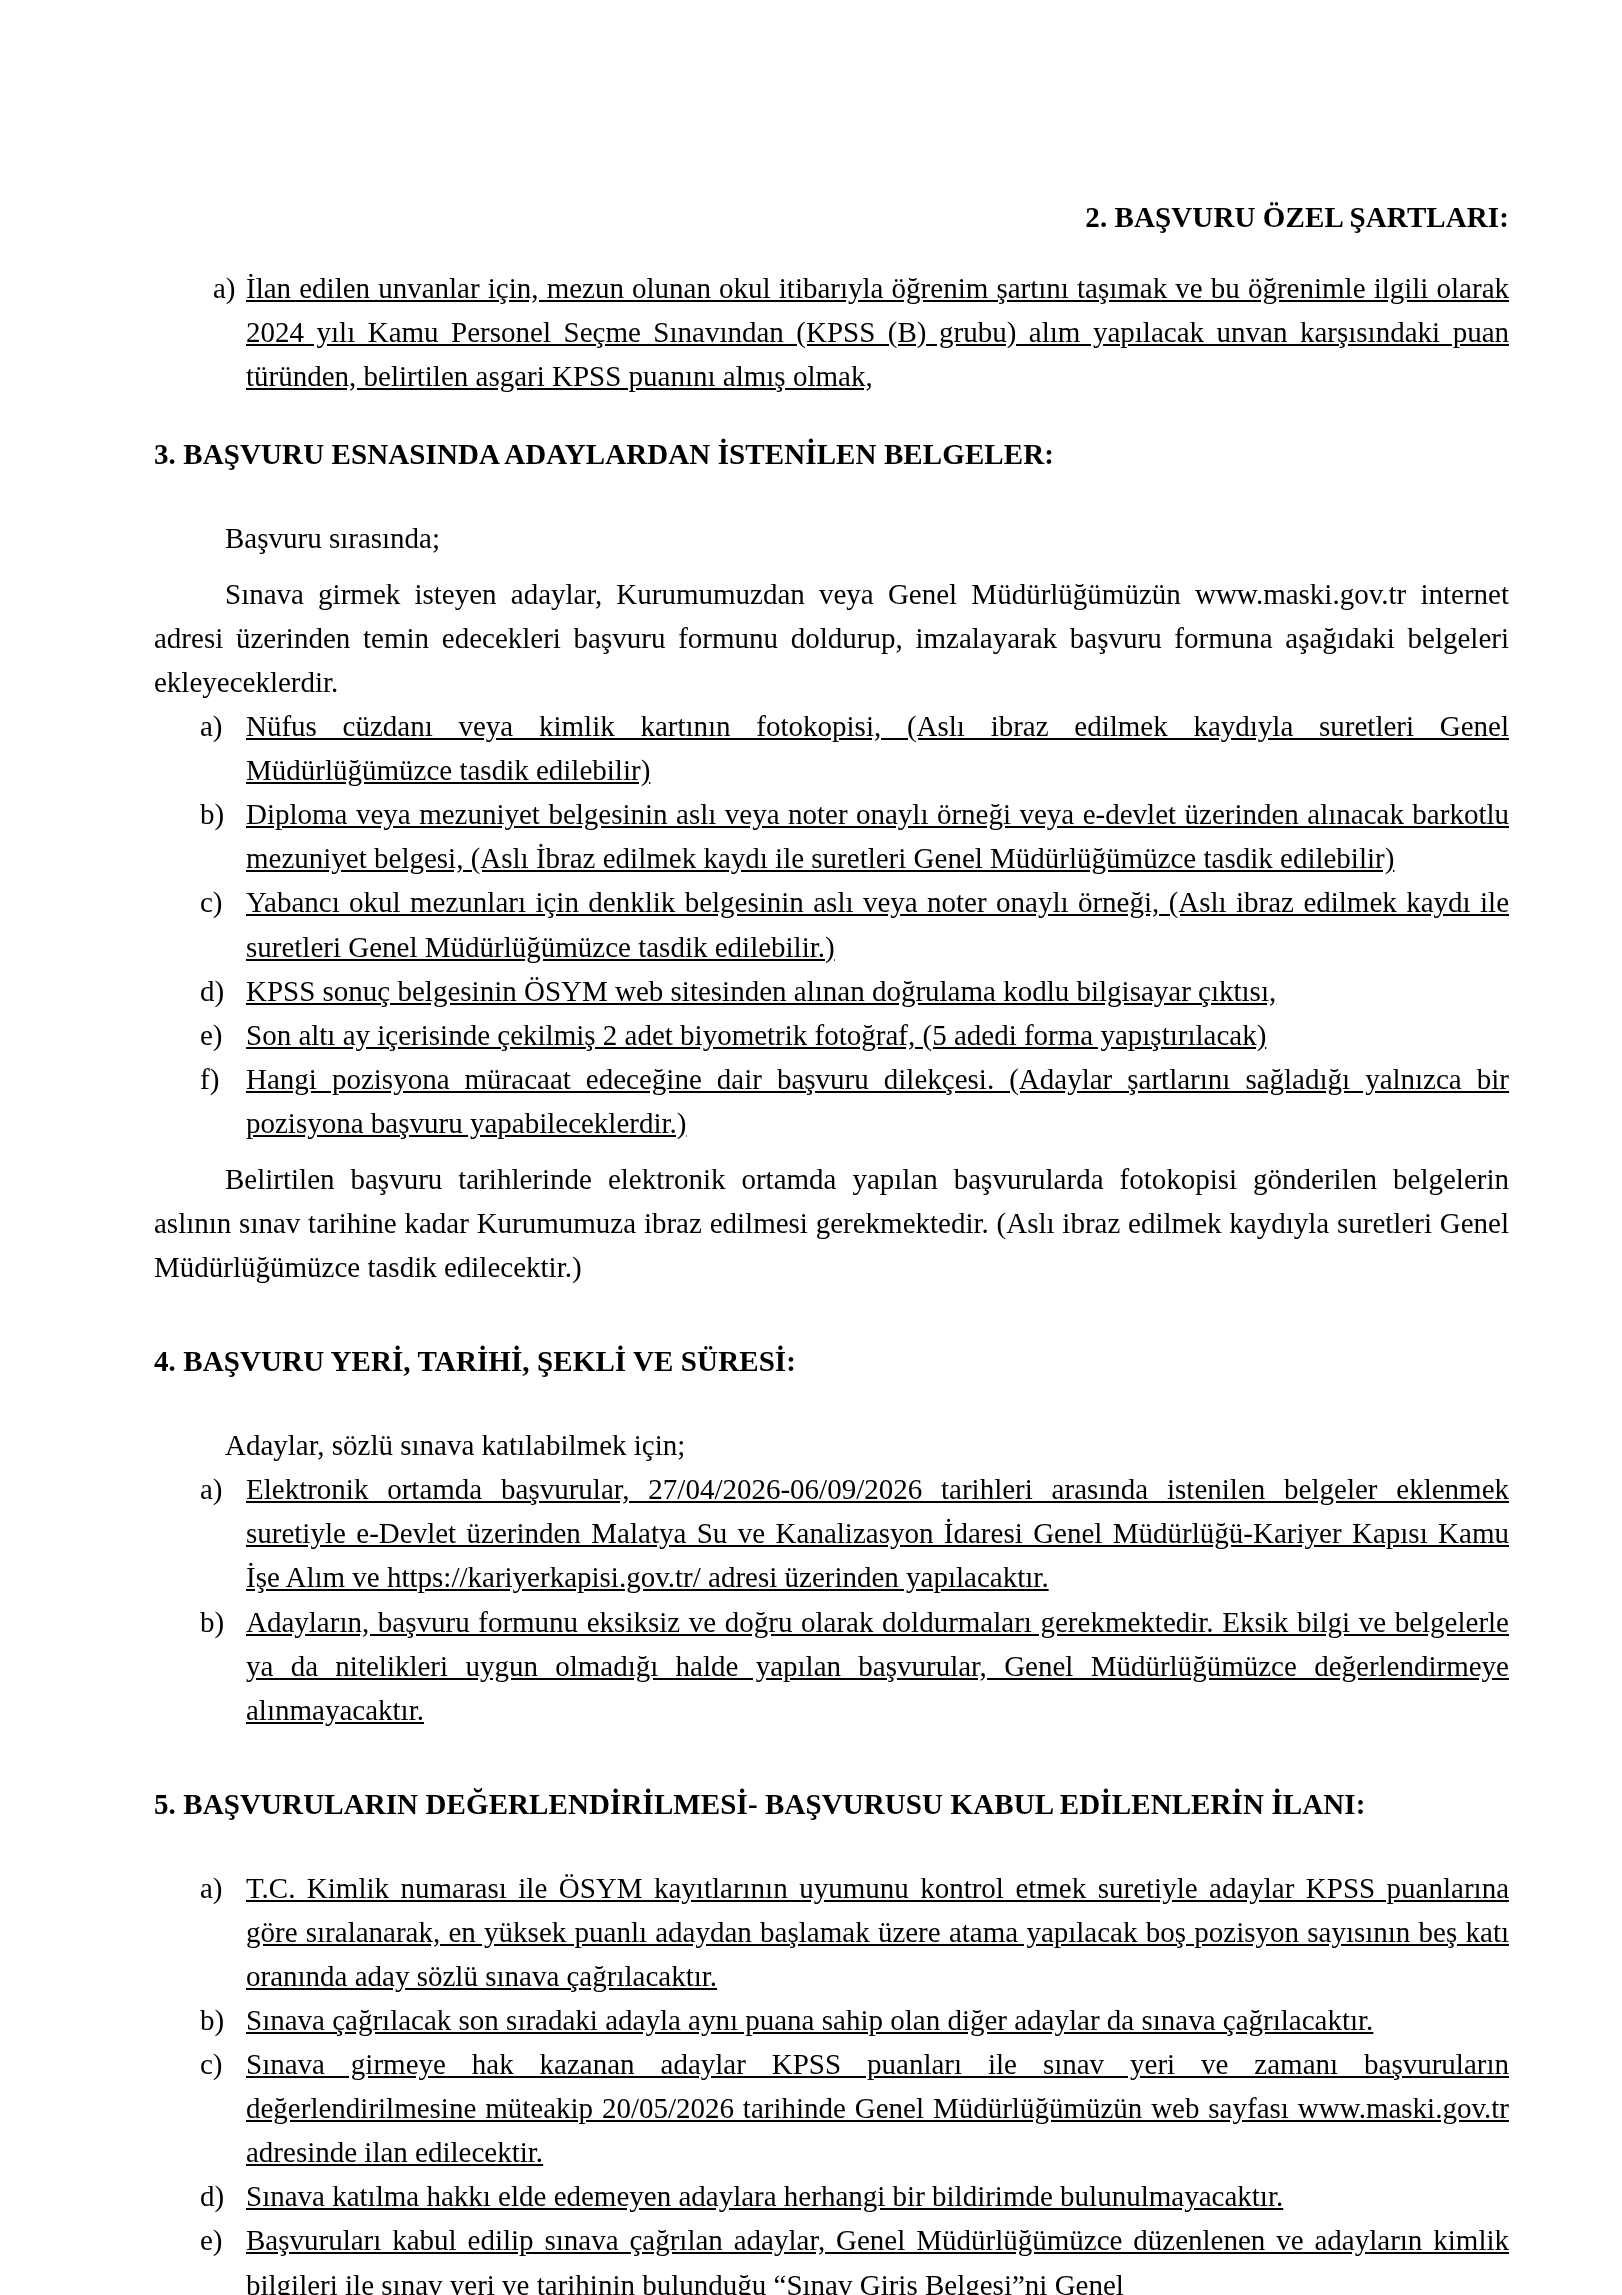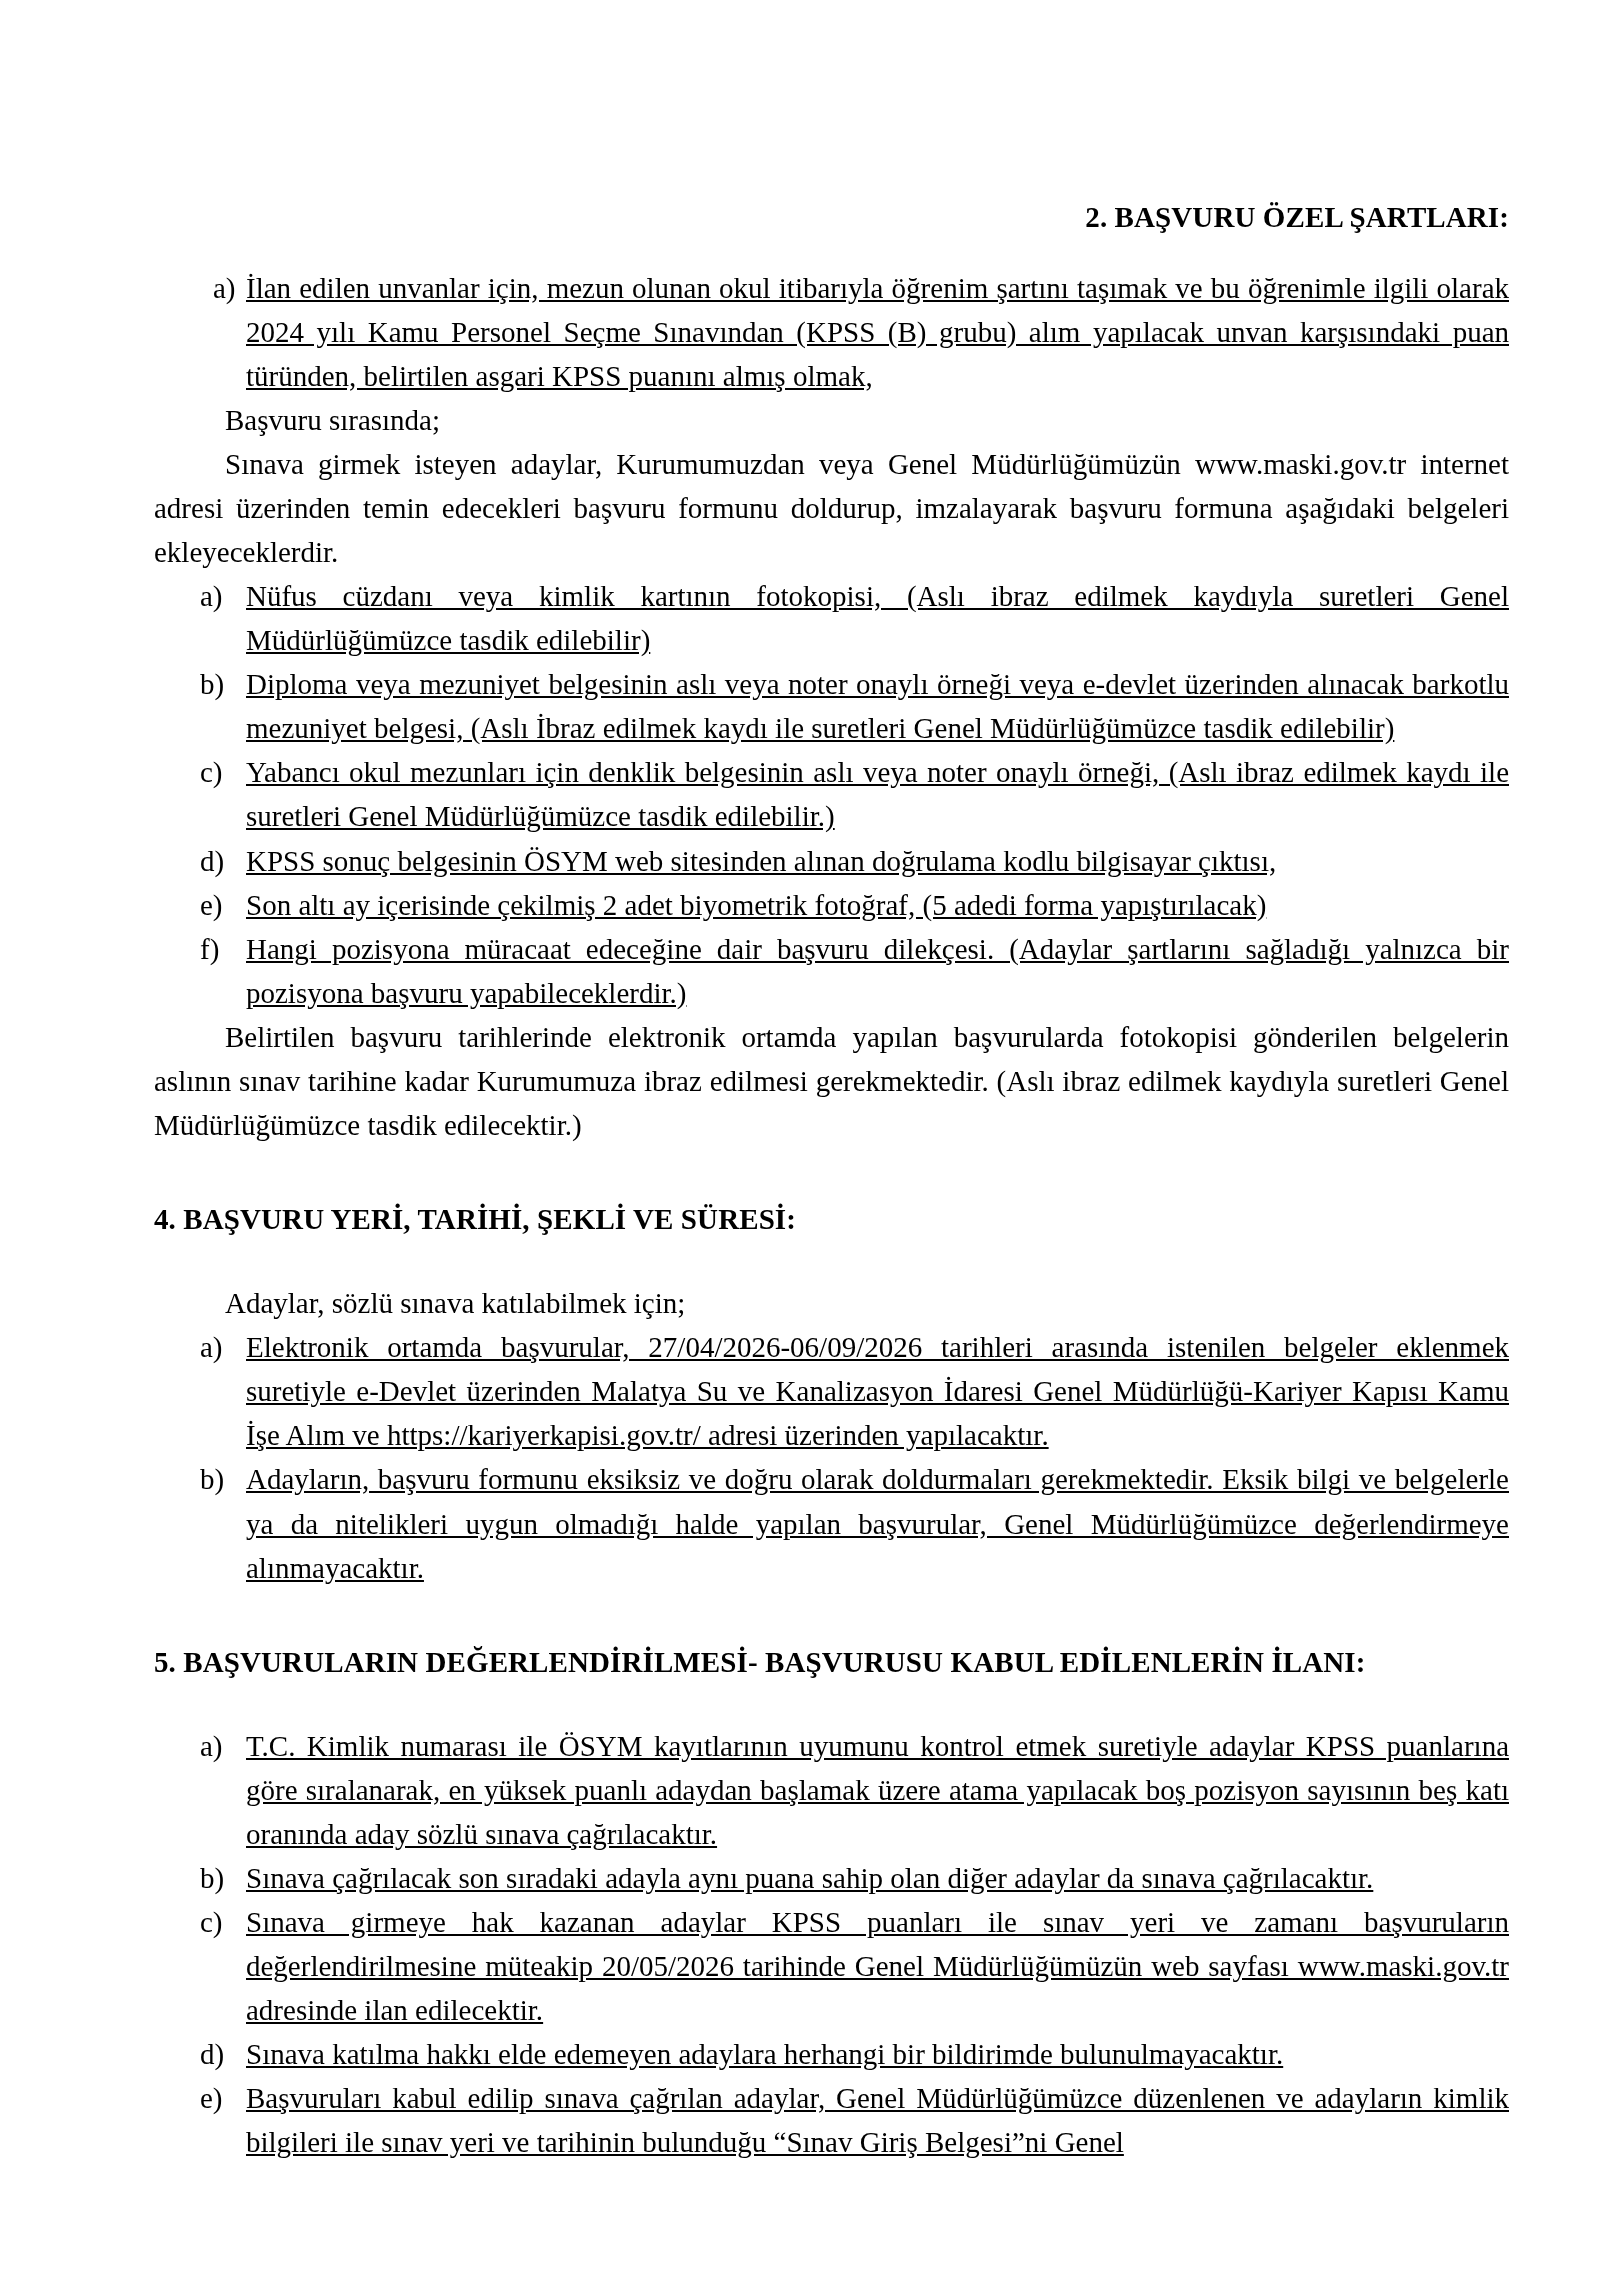--- a/index.html
+++ b/index.html
@@ -39,21 +39,21 @@
   .heading-gap-after { margin-bottom: 27.5px; text-align: right; }
   .heading-gap-after-lg { margin-bottom: 41px; }
 
   
   p.para {
     margin: 0;
     text-align: justify;
     text-justify: inter-word;
     hyphens: none;
   }
-  p.indent-first { text-indent: 71px; }
+  p.indent-first { text-indent: 71px; margin-top: 12px; }
 
   
   .lettered-list {
     list-style: none;
     margin: 0;
     padding: 0;
   }
   .lettered-list > li {
     position: relative;
     padding-left: 92px;
@@ -87,20 +87,21 @@
 
     <h2 class="section-heading heading-gap-after">2. BAŞVURU ÖZEL ŞARTLARI:</h2>
 
     <ol class="lettered-list list-deep">
       <li>
         <span class="marker">a)</span>
         <span class="item-text">İlan edilen unvanlar için, mezun olunan okul itibarıyla öğrenim şartını taşımak ve bu öğrenimle ilgili olarak 2024 yılı Kamu Personel Seçme Sınavından (KPSS (B) grubu) alım yapılacak unvan karşısındaki puan türünden, belirtilen asgari KPSS puanını almış olmak,</span>
       </li>
     </ol>
 
+    <h2 class="section-heading heading-gap-before heading-gap-after-lg">3. BAŞVURU ESNASINDA ADAYLARDAN İSTENİLEN BELGELER:</h2>
 
     <p class="para indent-first">Başvuru sırasında;</p>
 
     <p class="para indent-first">Sınava girmek isteyen adaylar, Kurumumuzdan veya Genel Müdürlüğümüzün www.maski.gov.tr internet adresi üzerinden temin edecekleri başvuru formunu doldurup, imzalayarak başvuru formuna aşağıdaki belgeleri ekleyeceklerdir.</p>
 
     <ol class="lettered-list list-std">
       <li>
         <span class="marker">a)</span>
         <span class="item-text">Nüfus cüzdanı veya kimlik kartının fotokopisi, (Aslı ibraz edilmek kaydıyla suretleri Genel Müdürlüğümüzce tasdik edilebilir)</span>
       </li>

